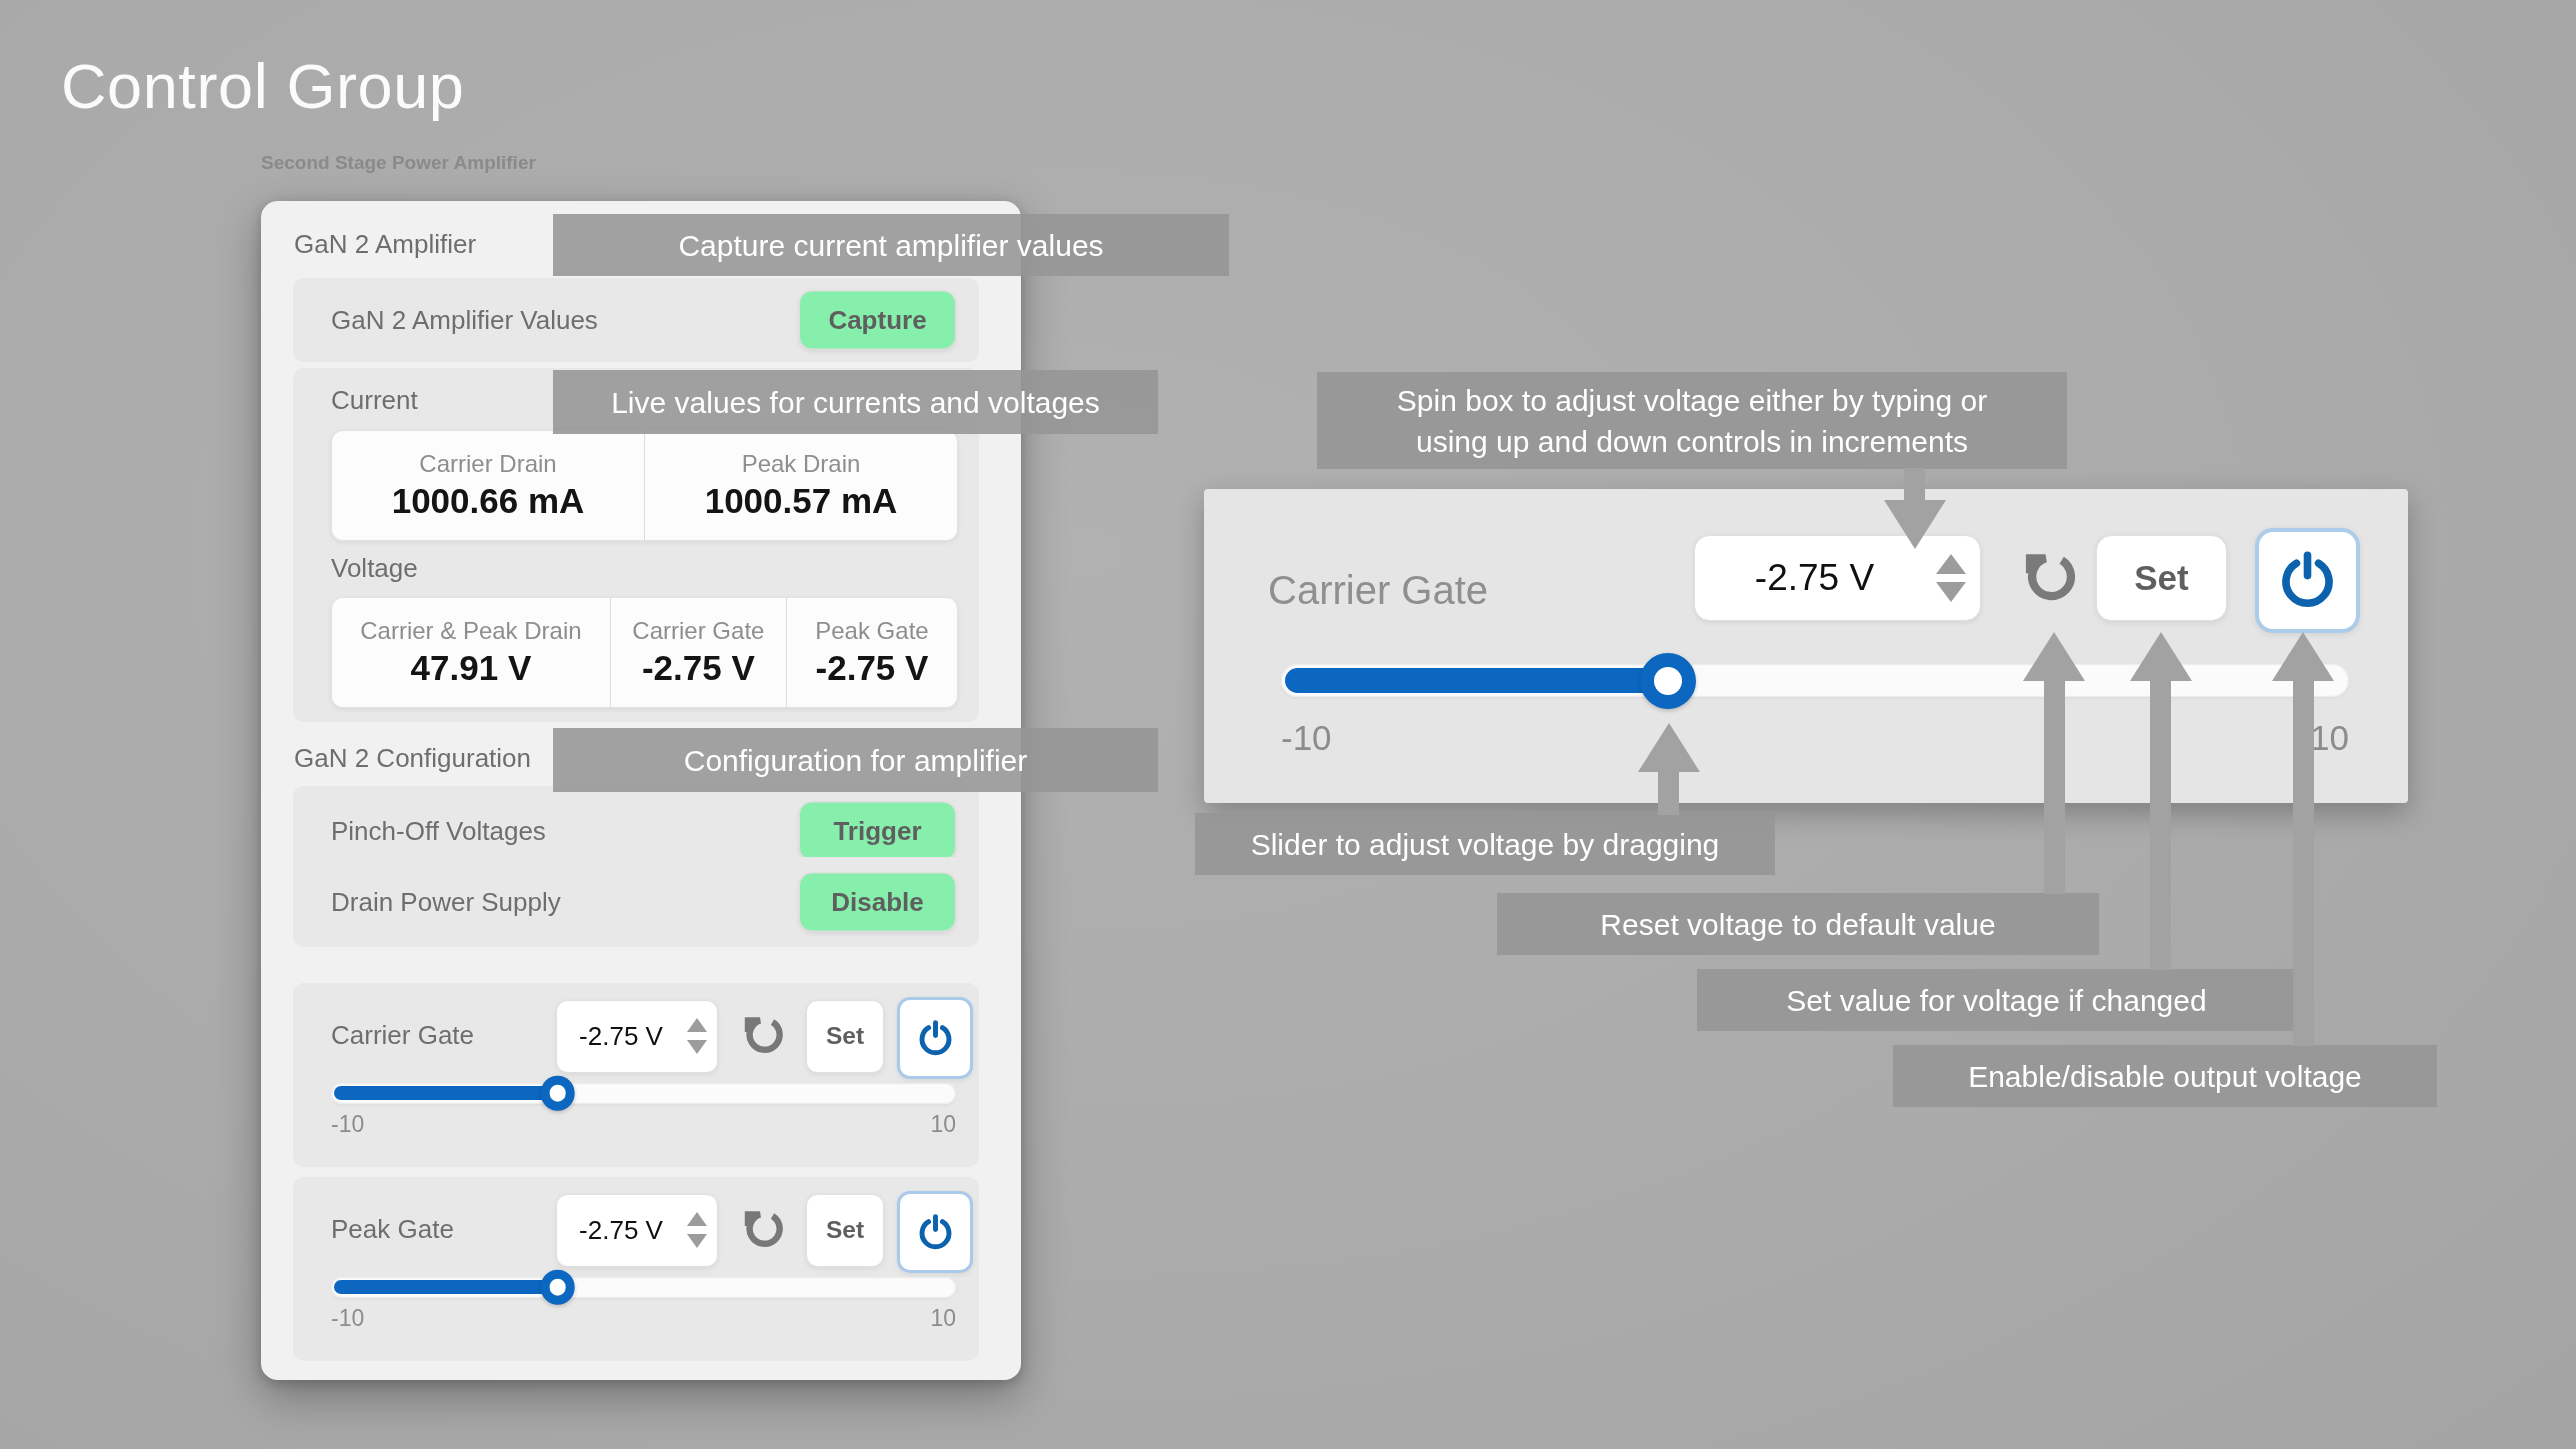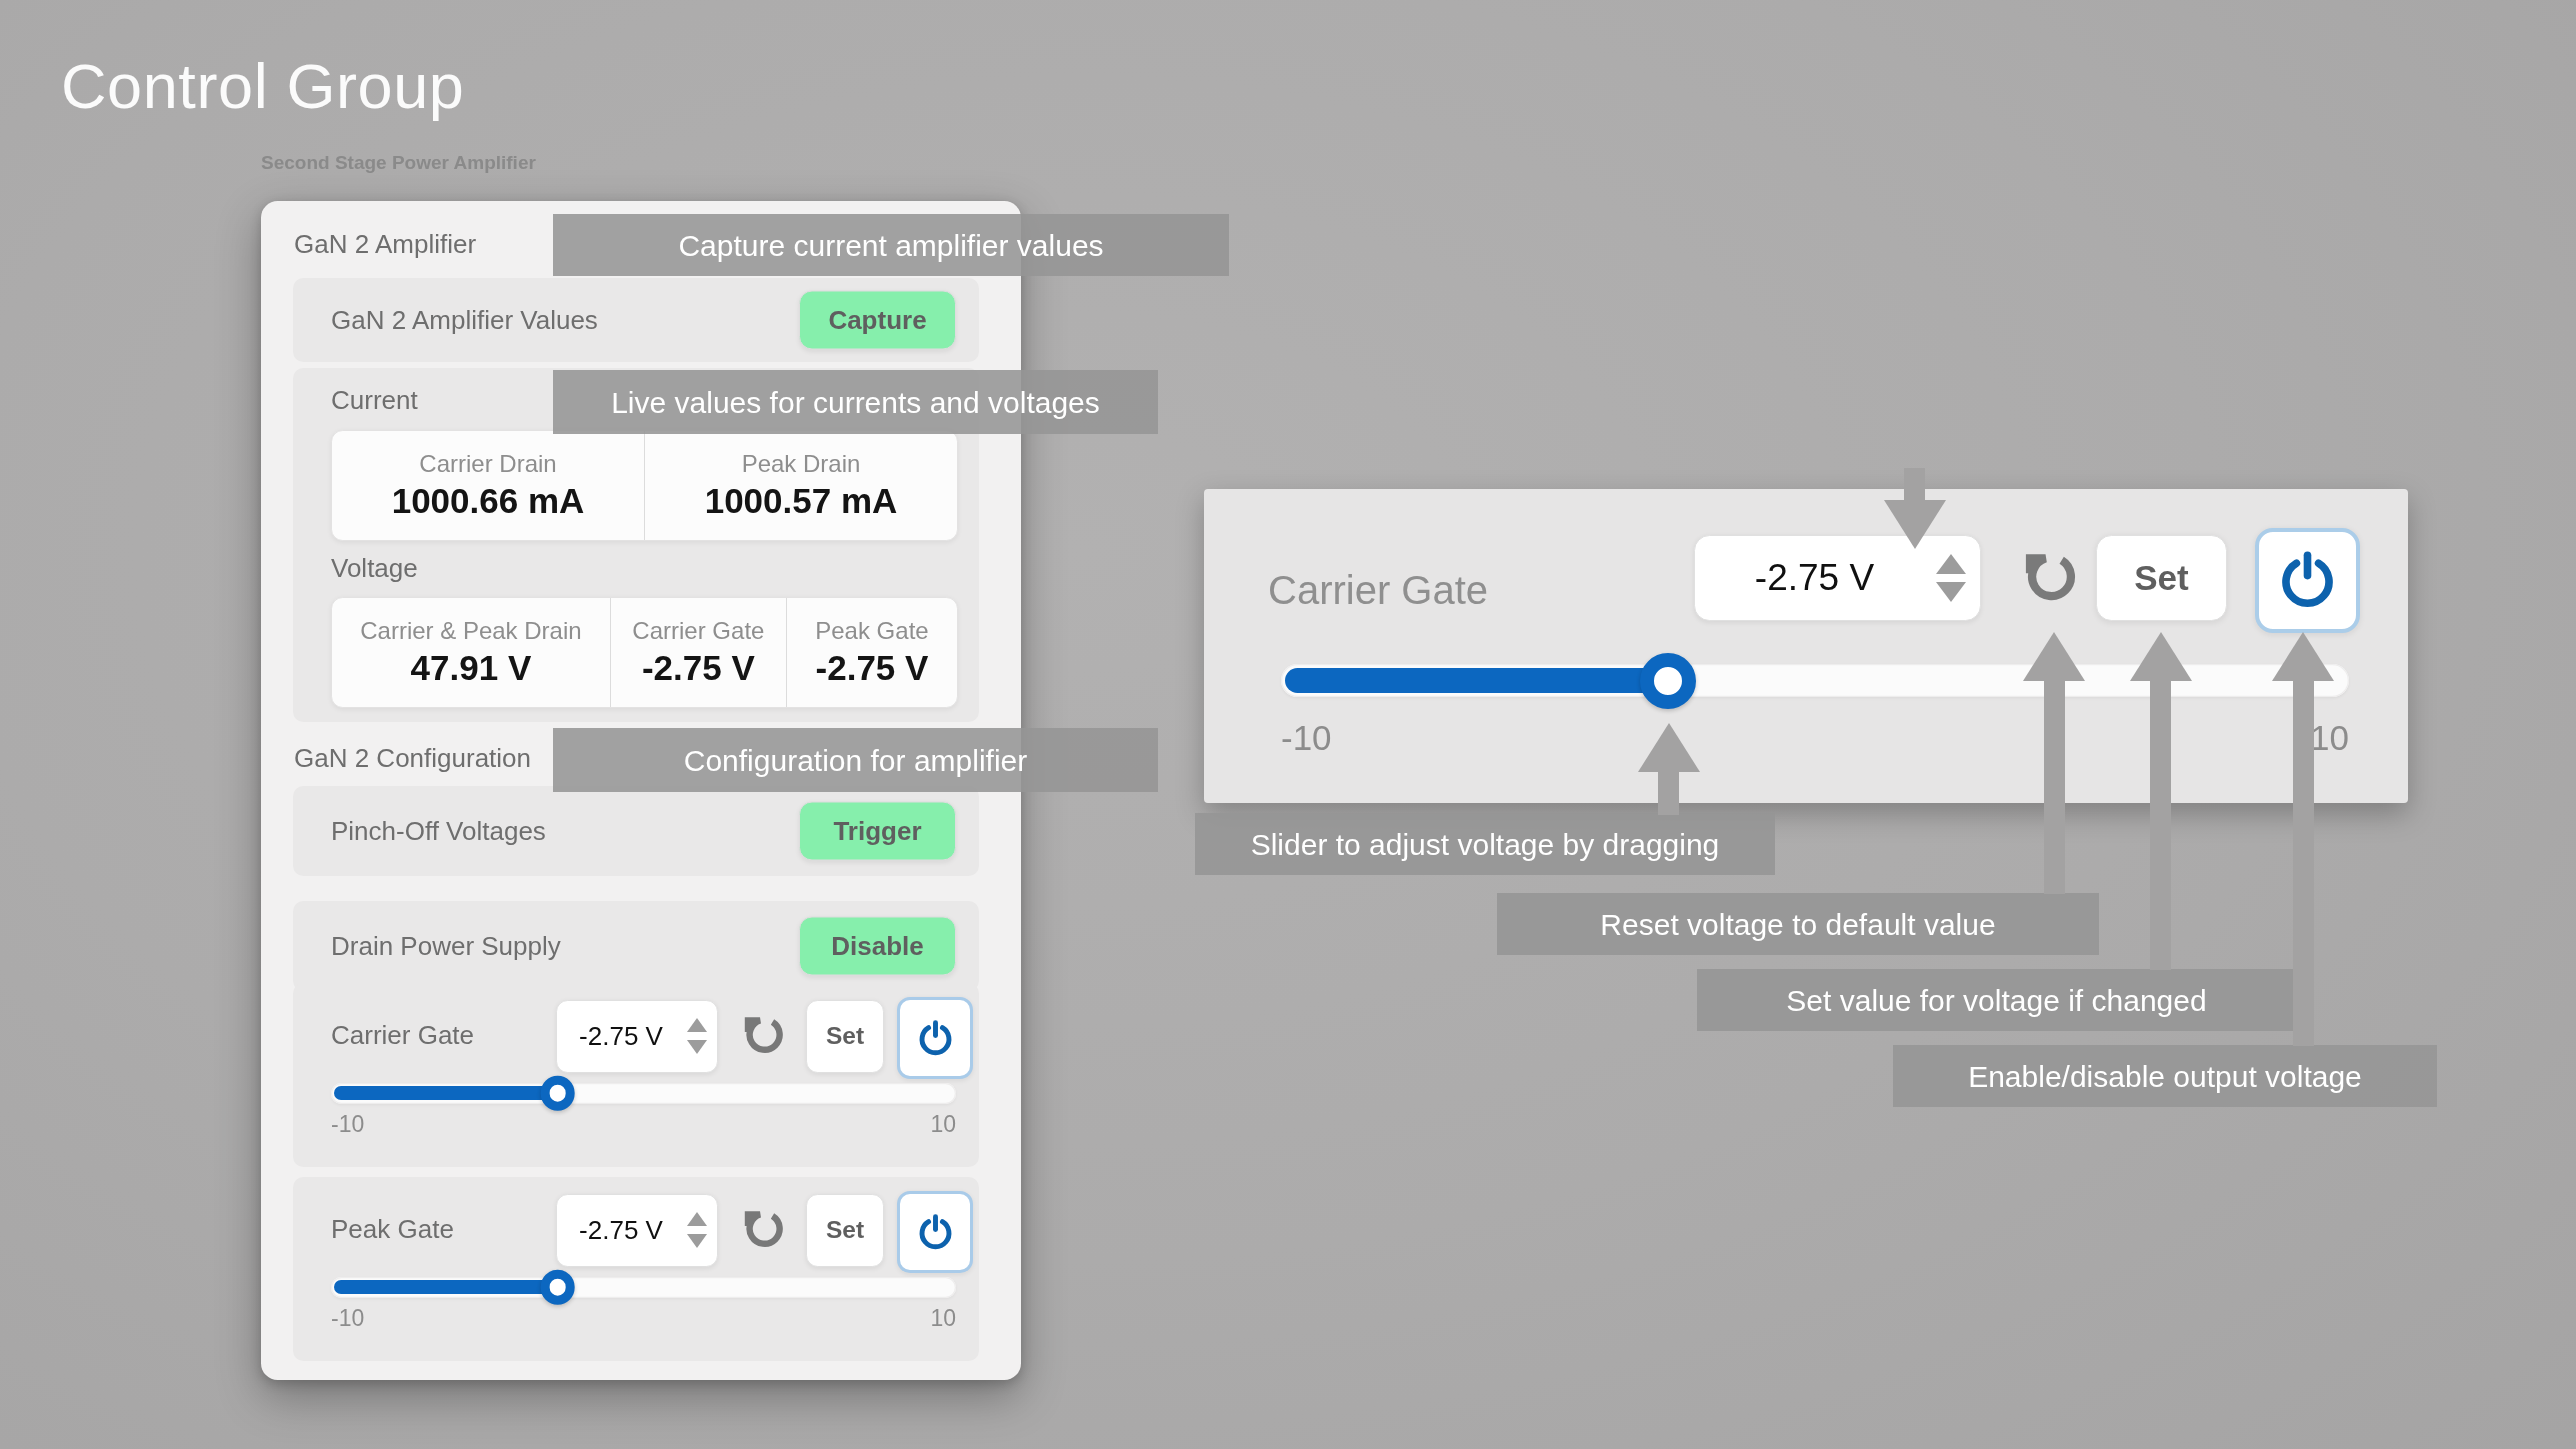--- a/index.html
+++ b/index.html
@@ -18,21 +18,21 @@
   .card{left:261px;top:201px;width:760px;height:1179px;background:#f2f1f1;border-radius:16.7px;
         box-shadow:0 16.7px 45px rgba(0,0,0,.30), 0 3.9px 11.6px rgba(0,0,0,.18);}
   .card-h{font-size:26px;color:#6e6e6e;}
   .h-amp{left:294px;top:229px;}
   .h-config{left:294px;top:743px;}
 
   .panel{left:293px;width:686px;background:#e9e8e8;border-radius:10.3px;}
   .panelA{top:278px;height:84px;}
   .panelB{top:368px;height:354px;}
   .panelC{top:786px;height:90px;}
-  .panelD{top:901px;height:90px;}
+  .panelD{top:857px;height:90px;}
   .panelE{top:983px;height:184px;}
   .panelF{top:1177px;height:184px;}
 
   .row-label{position:absolute;left:38px;top:0;height:100%;display:flex;align-items:center;
              font-size:26px;color:#6e6e6e;}
   .btn{position:absolute;right:23px;top:50%;transform:translateY(-50%);
        width:155px;height:57px;background:#86efac;border:1.3px solid #dedede;border-radius:13px;
        display:flex;align-items:center;justify-content:center;
        font-size:26px;font-weight:600;color:#5f5f5f;box-shadow:0 1.9px 5.2px rgba(0,0,0,.07);}
 
@@ -269,20 +269,24 @@
 
   <div class="note noteA">
     <span>Capture current amplifier values</span>
   </div>
   <div class="note noteB">
     <span>Live values for currents and voltages</span>
   </div>
   <div class="note noteC">
     <span>Configuration for amplifier</span>
   </div>
+  <div class="note noteD">
+    <span>Spin box to adjust voltage either by typing or</span>
+    <span>using up and down controls in increments</span>
+  </div>
   <div class="note noteE">
     <span>Slider to adjust voltage by dragging</span>
   </div>
   <div class="note noteF">
     <span>Reset voltage to default value</span>
   </div>
   <div class="note noteG">
     <span>Set value for voltage if changed</span>
   </div>
   <div class="note noteH">

